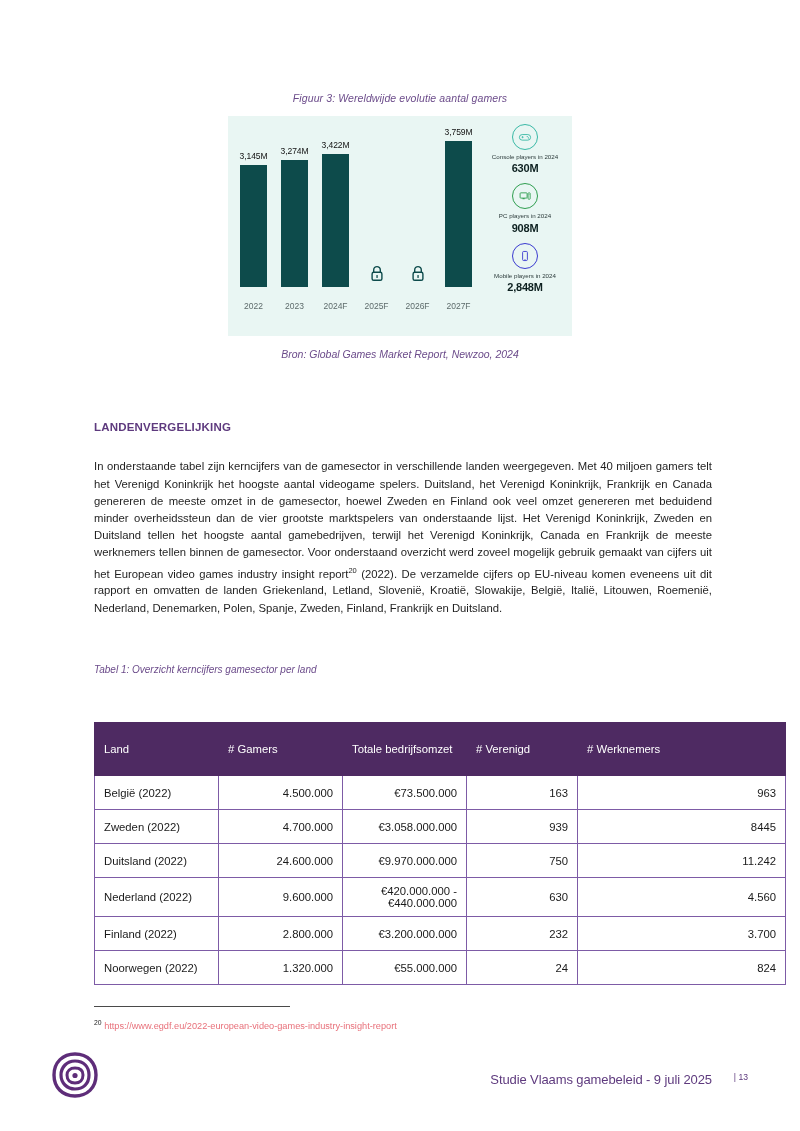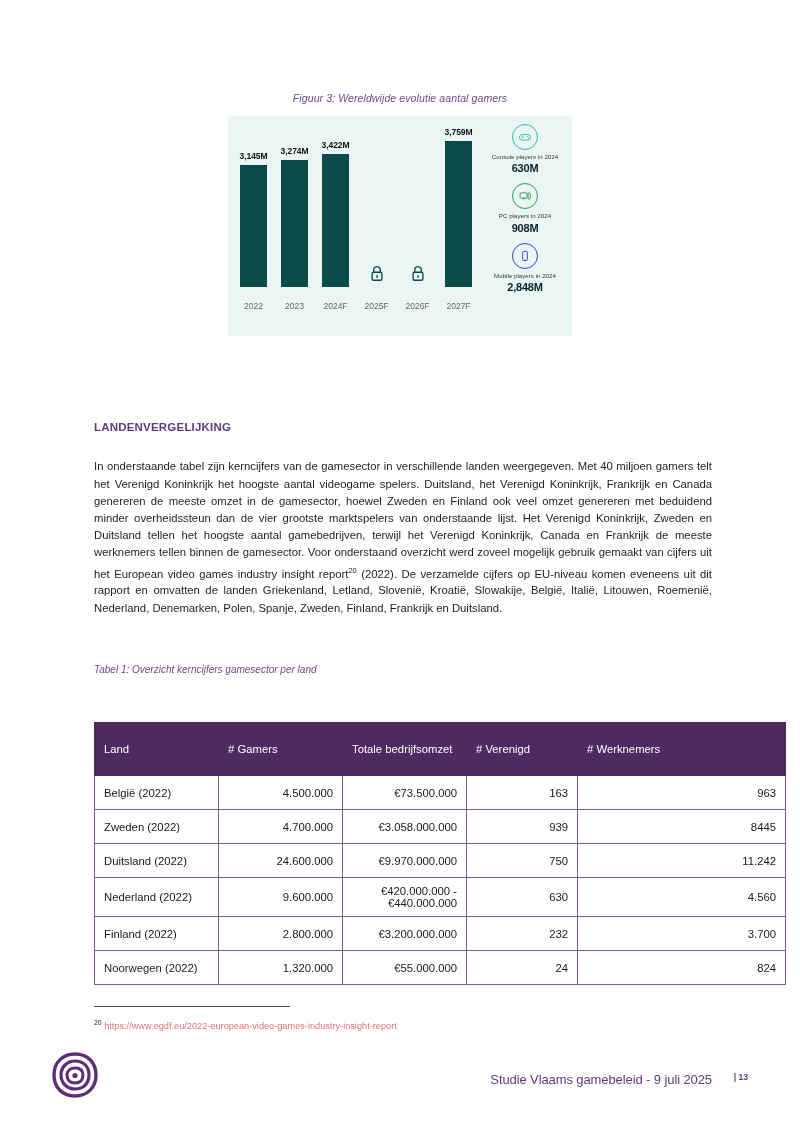--- a/index.html
+++ b/index.html
@@ -50,21 +50,21 @@
     width: 27px;
     text-align: center;
   }
   .bar-val {
     position: absolute;
     bottom: 100%;
     left: 50%;
     transform: translateX(-50%);
     margin-bottom: 4px;
     font-size: 8.5px;
-    font-weight: bold;
+    font-weight: normal;
     color: #111111;
     white-space: nowrap;
     letter-spacing: -.1px;
     text-align: center;
   }
   .bar-rect {
     width: 100%;
     background: #0d4b4b;
   }
   .bar-label {
@@ -219,21 +219,21 @@
     font-size: 13px;
     font-weight: normal;
     color: #5e3a7e;
     letter-spacing: -.1px;
   }
   .footer-page {
     position: absolute;
     right: 52px;
     top: 1072px;
     font-size: 8.6px;
-    font-weight: bold;
+    font-weight: normal;
     color: #5e3a7e;
   }
   .logo {
     position: absolute;
     left: 50px;
     top: 1050px;
     width: 50px;
     height: 50px;
   }
 </style>
@@ -334,20 +334,21 @@
             <rect x="8.8" y="14.2" width="2.4" height="0.9" rx="0.45" fill="#3b3bd0"></rect>
           </svg>
         </div>
         <div class="stat-label">Mobile players in 2024</div>
         <div class="stat-value">2,848M</div>
       </div>
 
     </div>
   </div>
 
+  <div class="figure-source">Bron: Global Games Market Report, Newzoo, 2024</div>
 
   <div class="section-head">LANDENVERGELIJKING</div>
 
   <p class="body-text"><span>In onderstaande tabel zijn kerncijfers van de gamesector in verschillende landen weergegeven. Met 40 miljoen gamers telt het Verenigd Koninkrijk het hoogste aantal videogame spelers. Duitsland, het Verenigd Koninkrijk, Frankrijk en Canada genereren de meeste omzet in de gamesector, hoewel Zweden en Finland ook veel omzet genereren met beduidend minder overheidssteun dan de vier grootste marktspelers van onderstaande lijst. Het Verenigd Koninkrijk, Zweden en Duitsland tellen het hoogste aantal gamebedrijven, terwijl het Verenigd Koninkrijk, Canada en Frankrijk de meeste werknemers tellen binnen de gamesector. Voor onderstaand overzicht werd zoveel mogelijk gebruik gemaakt van cijfers uit het European video games industry insight report</span><sup>20</sup><span> (2022). De verzamelde cijfers op EU-niveau komen eveneens uit dit rapport en omvatten de landen Griekenland, Letland, Slovenië, Kroatië, Slowakije, België, Italië, Litouwen, Roemenië, Nederland, Denemarken, Polen, Spanje, Zweden, Finland, Frankrijk en Duitsland.</span></p>
 
   <div class="table-caption">Tabel 1: Overzicht kerncijfers gamesector per land</div>
 
   <table class="data">
     <thead>
       <tr>

